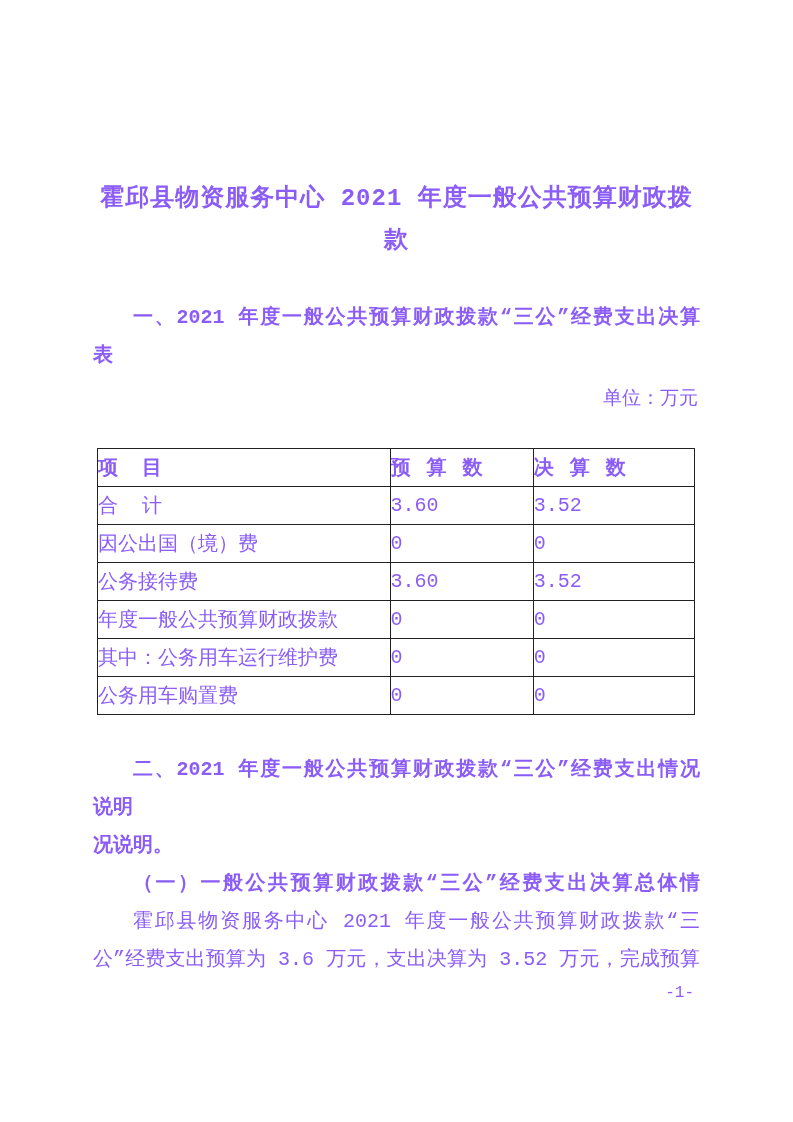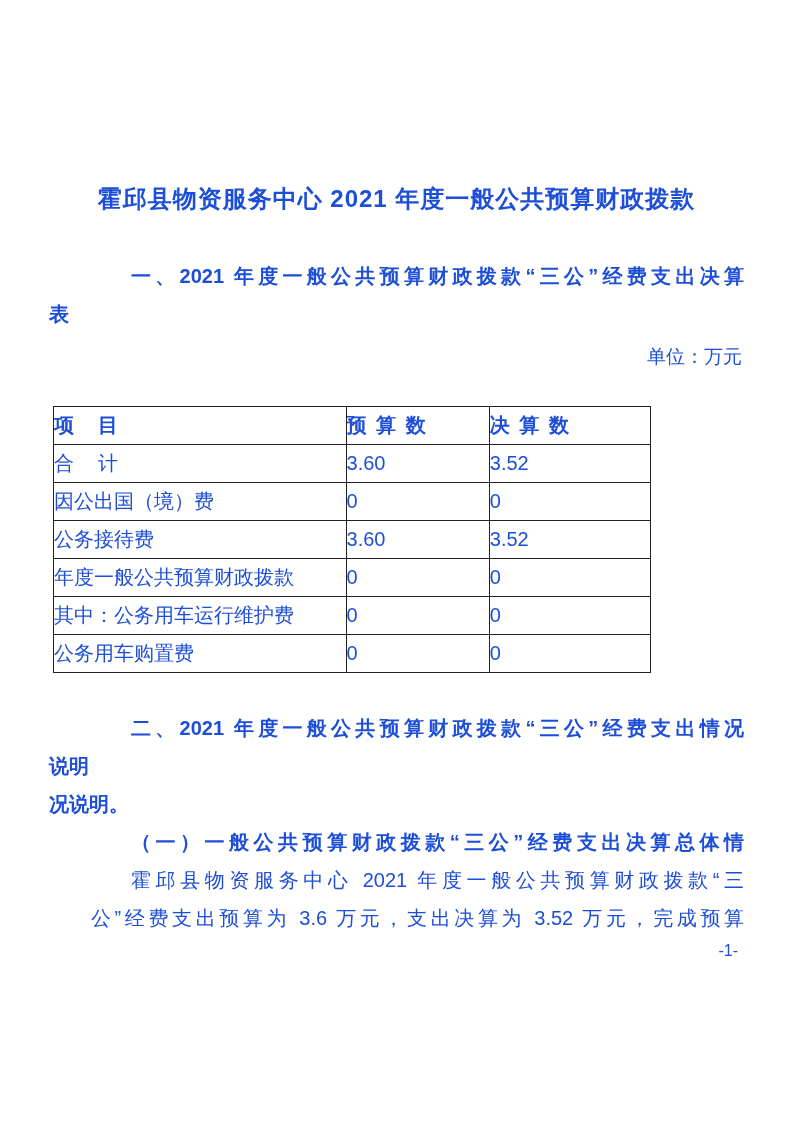--- a/index.html
+++ b/index.html
@@ -3,23 +3,23 @@
 <meta charset="utf-8">
 <style>
   * { margin: 0; padding: 0; box-sizing: border-box; }
   html, body { background: #888; }
   .page {
     position: relative;
     width: 793px;
     height: 1122px;
     margin: 0 auto;
     background: #ffffff;
-    color: #1d4ed8;
-    font-family: Liberation Sans, sans-serif;
-    padding: 0 49px;
+    color: #8b5cf6;
+    font-family: Liberation Mono, monospace;
+    padding: 0 93px;
     overflow: hidden;
   }
   
   .doc-title {
     margin: 178px 0 37px 0;
     text-align: center;
     font-size: 24px;
     line-height: 42px;
     font-weight: bold;
     letter-spacing: 1px;
@@ -27,21 +27,20 @@
   
   .line {
     font-size: 20px;
     line-height: 38px;
     white-space: nowrap;
   }
   .fill {
     white-space: normal;
     text-align: justify;
     text-align-last: justify;
-    margin-left: 42px;
   }
   .indent { text-indent: 2em; }
   .bold { font-weight: bold; }
   .unit-line {
     margin-top: 5px;
     font-size: 19px;
     line-height: 38px;
     text-align: right;
     padding-right: 2px;
   }

